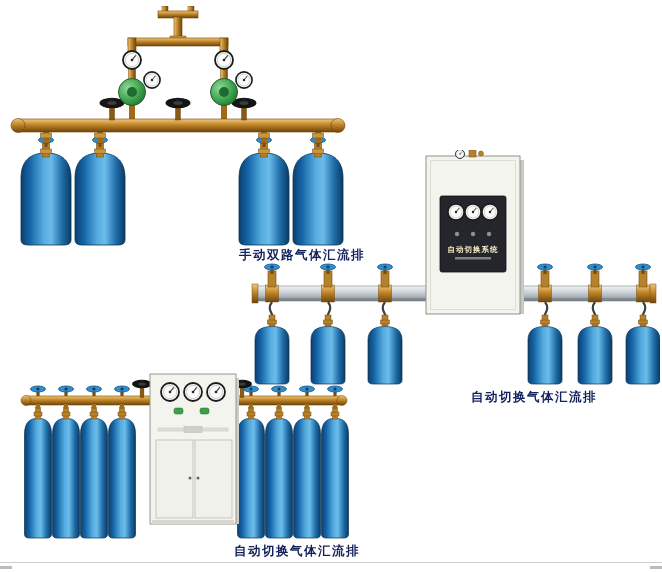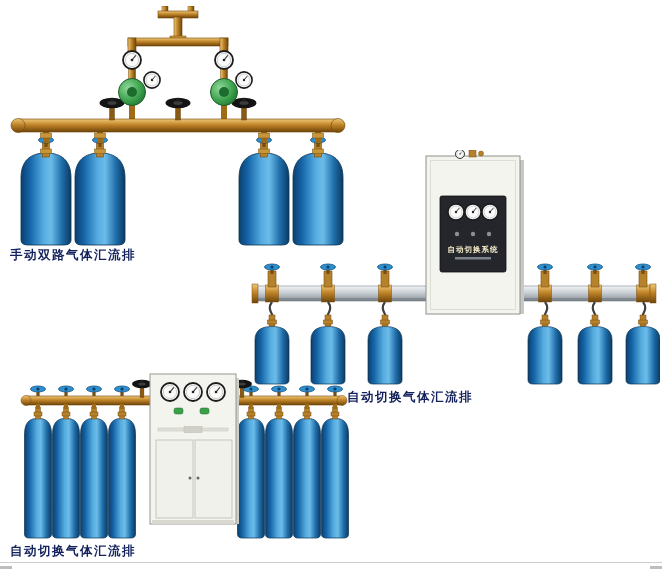--- a/index.html
+++ b/index.html
@@ -9,21 +9,21 @@
     font-family:"Liberation Sans","DejaVu Sans",sans-serif;
     position:relative; overflow:hidden;
   }
   .stage { position:relative; width:662px; height:572px; background:#fff; }
   .fig { position:absolute; }
   .caption {
     position:absolute;
     font-weight:bold;
     font-size:12.5px;
     color:#13215c;
-    text-align:left;
+    text-align:right;
     letter-spacing:1.5px;
     white-space:nowrap;
   }
   .bottom-rule { position:absolute; left:0; top:562px; width:662px; height:1px; background:#cfcfcf; }
   .corner-tick { position:absolute; top:566px; height:3px; background:#bdbdbd; }
   .corner-tick.left  { left:0; width:12px; }
   .corner-tick.right { left:650px; width:12px; }
 </style>
 </head>
 <body>

